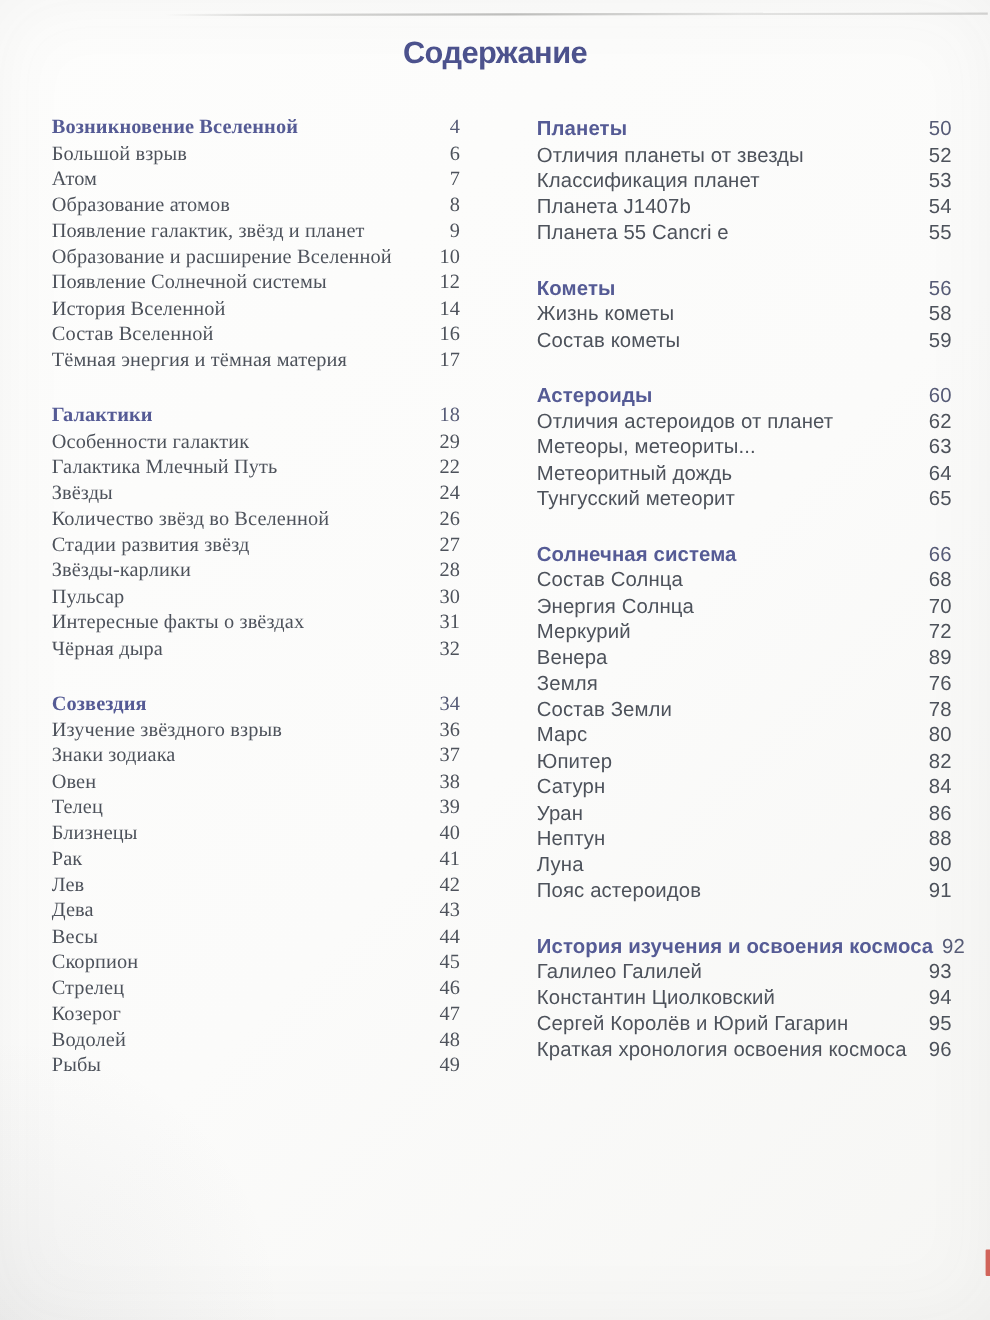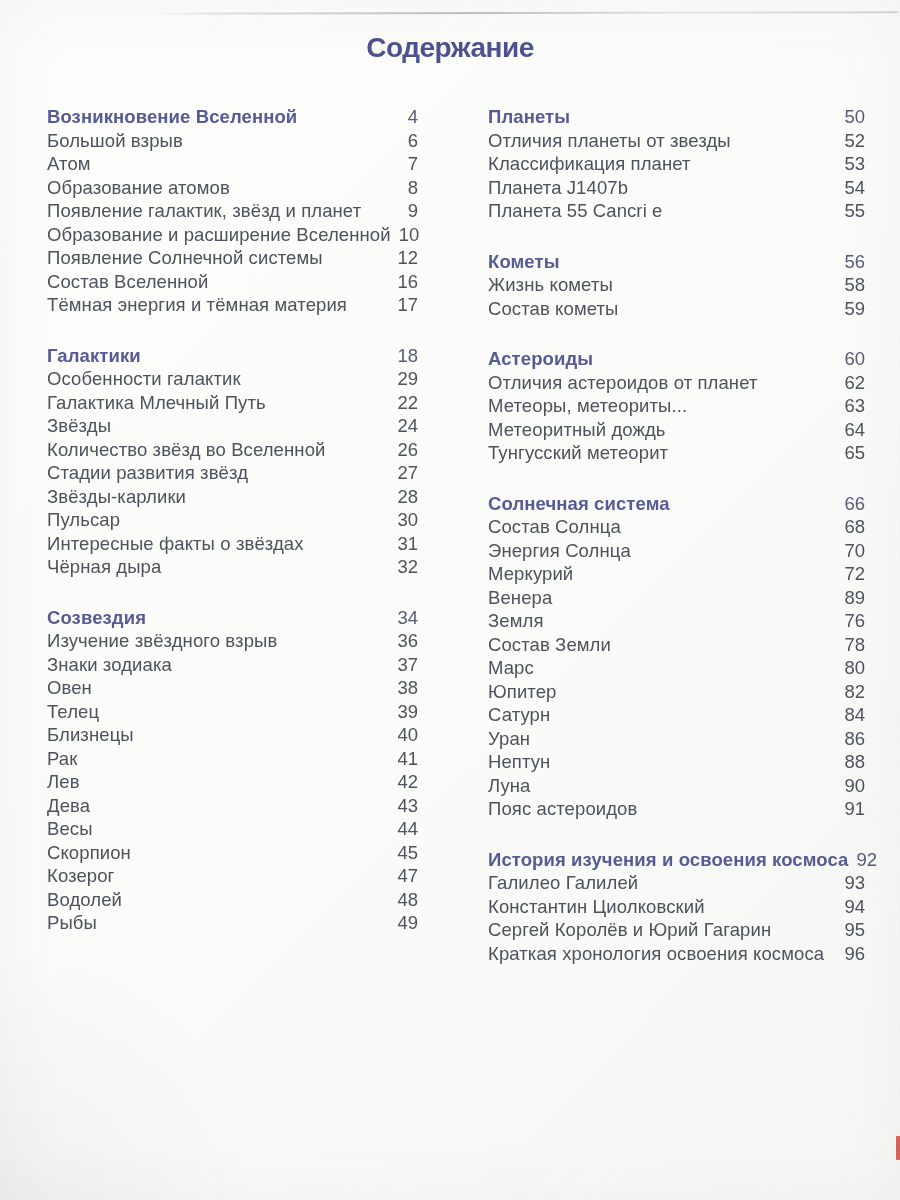--- a/index.html
+++ b/index.html
@@ -57,21 +57,21 @@
     text-align: center;
     font-size: 28px;
     font-weight: bold;
     letter-spacing: -0.5px;
     color: #4c528d;
   }
   .col {
     position: absolute;
     top: 106px;
   }
-  .col-left  { left: 47px;  width: 371px; }
+  .col-left  { left: 47px;  width: 371px; font-family: Liberation Serif, serif; }
   .col-right { left: 488px; width: 377px; }
 
   .toc-section + .toc-section { margin-top: 27px; }
   .toc-row {
     display: flex;
     justify-content: space-between;
     align-items: baseline;
     height: 23.5px;
     overflow: visible;
     white-space: nowrap;
@@ -131,20 +131,24 @@
         </div>
         <div class="toc-row">
           <span class="toc-label">Образование и расширение Вселенной</span>
           <span class="toc-page">10</span>
         </div>
         <div class="toc-row">
           <span class="toc-label">Появление Солнечной системы</span>
           <span class="toc-page">12</span>
         </div>
         <div class="toc-row">
+          <span class="toc-label">История Вселенной</span>
+          <span class="toc-page">14</span>
+        </div>
+        <div class="toc-row">
           <span class="toc-label">Состав Вселенной</span>
           <span class="toc-page">16</span>
         </div>
         <div class="toc-row">
           <span class="toc-label">Тёмная энергия и тёмная материя</span>
           <span class="toc-page">17</span>
         </div>
       </div>
       <div class="toc-section">
         <div class="toc-row toc-heading">
@@ -225,20 +229,24 @@
           <span class="toc-label">Дева</span>
           <span class="toc-page">43</span>
         </div>
         <div class="toc-row">
           <span class="toc-label">Весы</span>
           <span class="toc-page">44</span>
         </div>
         <div class="toc-row">
           <span class="toc-label">Скорпион</span>
           <span class="toc-page">45</span>
+        </div>
+        <div class="toc-row">
+          <span class="toc-label">Стрелец</span>
+          <span class="toc-page">46</span>
         </div>
         <div class="toc-row">
           <span class="toc-label">Козерог</span>
           <span class="toc-page">47</span>
         </div>
         <div class="toc-row">
           <span class="toc-label">Водолей</span>
           <span class="toc-page">48</span>
         </div>
         <div class="toc-row">

